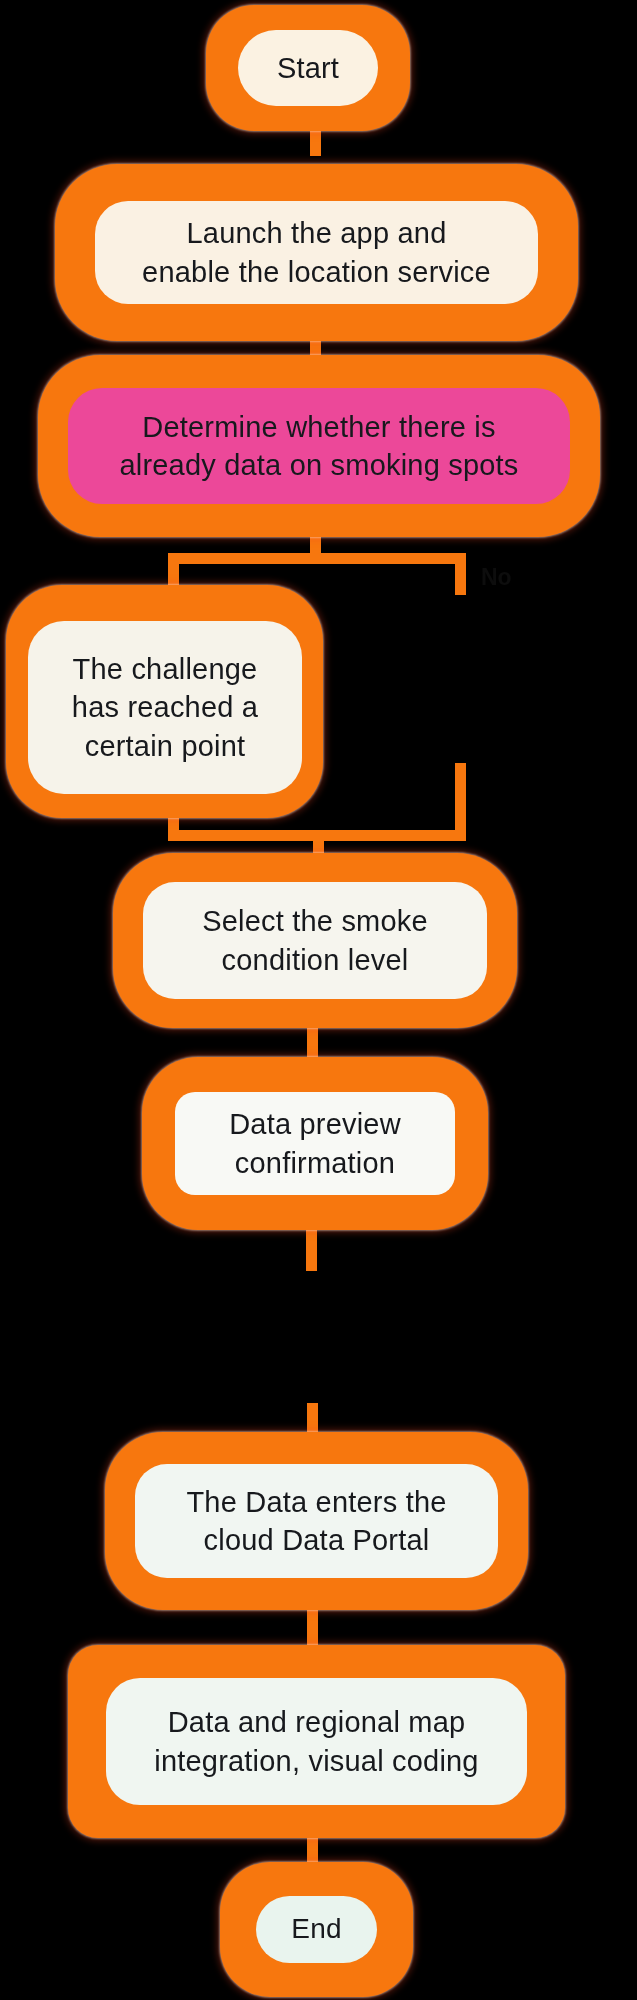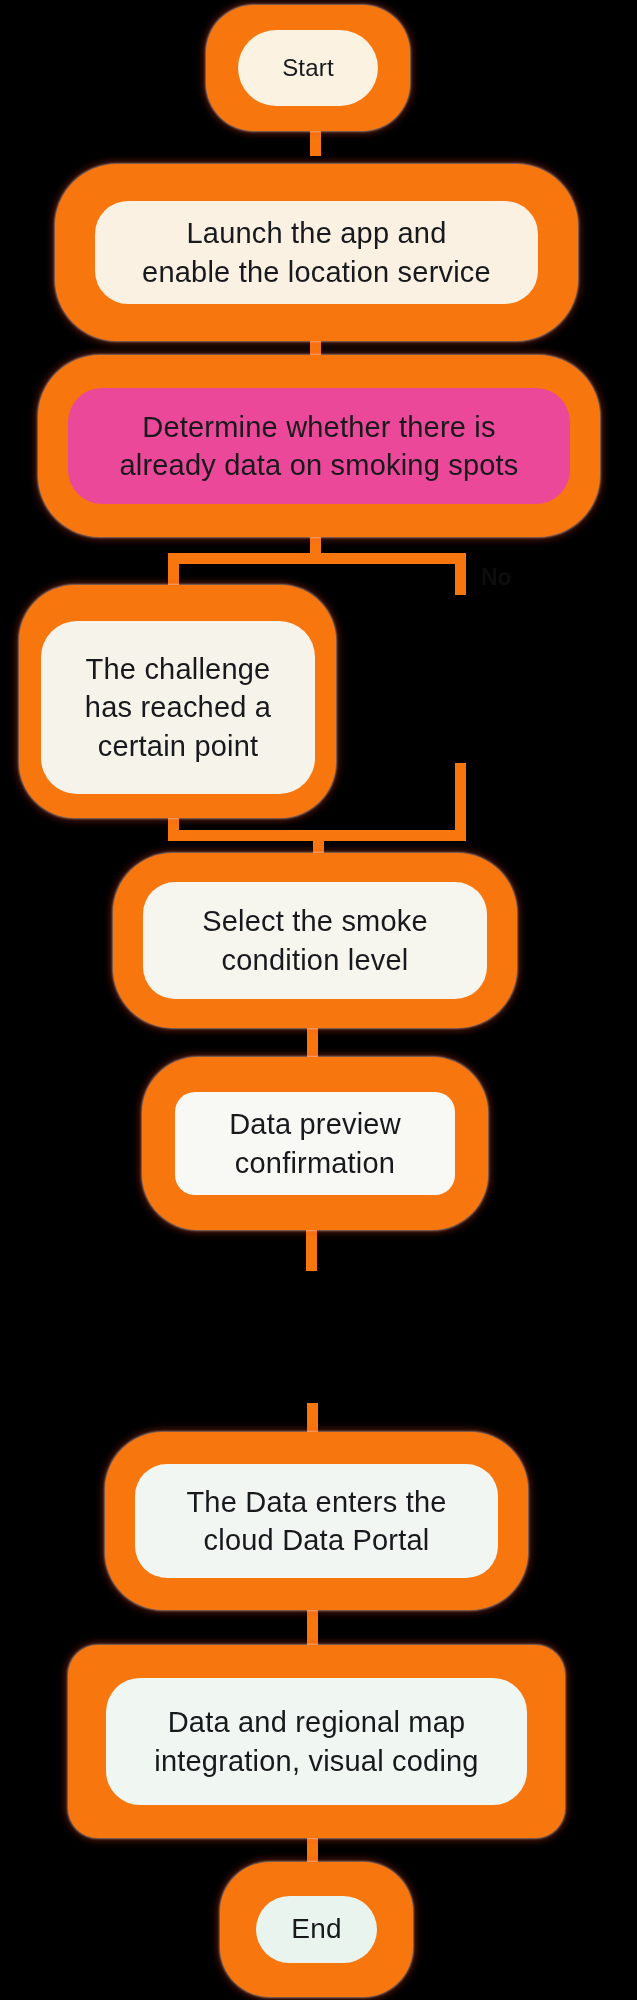--- a/index.html
+++ b/index.html
@@ -44,29 +44,29 @@
     position:absolute;
     color:#0d0d0d;
     font-size:23px;
     font-weight:600;
     z-index:1;
     line-height:1;
   }
   
   .n-start      {left:206px; top:5px;    width:204px; height:126px; border-radius:48px; padding:25px 32px;}
   .n-start      .inner{border-radius:40px;}
-  .n-start      .lbl{font-size:24px;}
+  .n-start      .lbl{font-size:29px;}
 
   .n-launch     {left:55px;  top:164px;  width:523px; height:177px; border-radius:62px; padding:37px 40px;}
   .n-launch     .inner{border-radius:33px;}
 
   .n-determine  {left:38px;  top:355px;  width:562px; height:182px; border-radius:62px; padding:33px 30px;}
   .n-determine  .inner{border-radius:34px;}
 
-  .n-challenge  {left:19px;   top:585px;  width:317px; height:233px; border-radius:56px; padding:36px 21px 24px 22px;}
+  .n-challenge  {left:6px;   top:585px;  width:317px; height:233px; border-radius:56px; padding:36px 21px 24px 22px;}
   .n-challenge  .inner{border-radius:36px;}
 
   .n-newareas   {left:315px; top:587px;  width:315px; height:180px; border-radius:56px; padding:33px 26px 34px 10px;}
   .n-newareas   .inner{border-radius:34px;}
 
   .n-select     {left:113px; top:853px;  width:404px; height:175px; border-radius:60px; padding:29px 30px;}
   .n-select     .inner{border-radius:32px;}
 
   .n-preview    {left:142px; top:1057px; width:346px; height:173px; border-radius:56px; padding:35px 33px;}
   .n-preview    .inner{border-radius:20px;}

